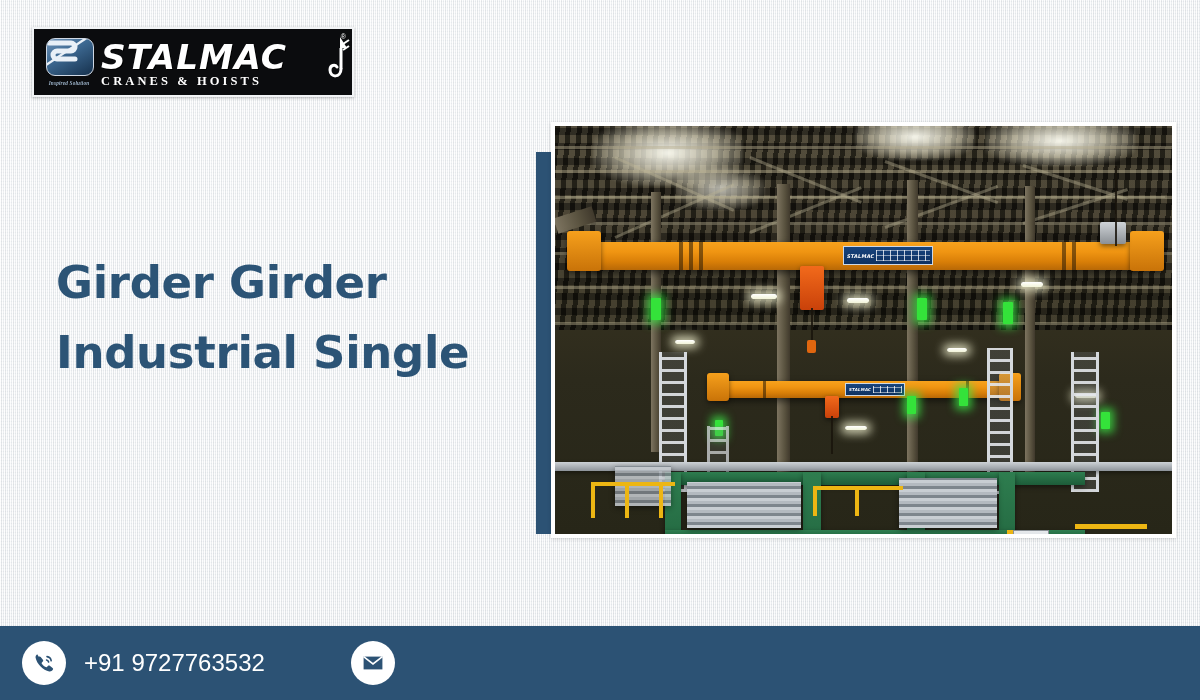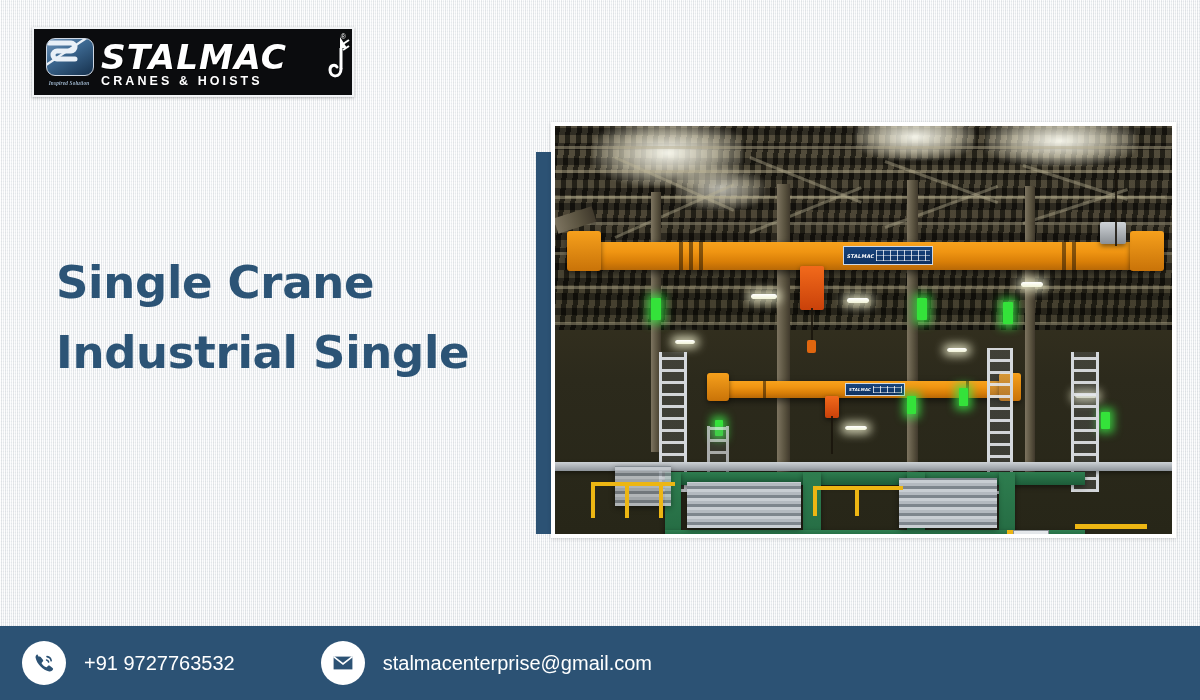--- a/index.html
+++ b/index.html
@@ -57,21 +57,21 @@
     color:#ffffff;font-weight:bold;font-style:italic;
     font-size:33px;line-height:30px;letter-spacing:1px;
     margin-top:7px;
     text-shadow:1px 1px 0 #000;
     font-family:"DejaVu Sans", sans-serif;
     transform:scaleX(1.04);transform-origin:left center;
   }
   #logo-sub{
     color:#ffffff;font-weight:bold;font-size:12.5px;
     letter-spacing:3.1px;line-height:14px;margin-top:1px;
-    font-family:Liberation Sans, sans-serif;
+    font-family:Liberation Serif, serif;
   }
   #logo-reg{
     position:absolute;right:6px;top:4px;color:#ffffff;font-size:7px;
   }
   #logo-hook{
     position:absolute;right:2px;top:6px;width:30px;height:58px;
   }
 
   
   #headline{
@@ -150,21 +150,21 @@
   #footer{
     position:absolute;left:0;bottom:0;width:1200px;height:74px;
     background:#2c5274;display:flex;align-items:center;
   }
   .contact{display:flex;align-items:center;}
   .cicon{
     width:44px;height:44px;border-radius:50%;background:#ffffff;
     display:flex;align-items:center;justify-content:center;flex:0 0 auto;
   }
   .ctext{
-    color:#ffffff;font-size:20px;margin-left:18px;white-space:nowrap;
+    color:#ffffff;font-size:24px;margin-left:18px;white-space:nowrap;
     font-family:"Liberation Sans", sans-serif;
   }
 </style>
 </head>
 <body>
 
 <div id="canvas"></div>
 
 <div id="logo">
   <div id="logo-mark">
@@ -184,21 +184,21 @@
   <svg id="logo-hook" viewBox="0 0 30 58" xmlns="http://www.w3.org/2000/svg">
     <path d="M20 2 L27 13 L20 13 Z" fill="#ffffff"></path>
     <path d="M21 13 L21 34" stroke="#ffffff" stroke-width="3"></path>
     <path d="M21 34 c0 9 -11 9 -11 1 c0 -5 5 -6 7 -3" fill="none" stroke="#ffffff" stroke-width="3" stroke-linecap="round"></path>
     <path d="M23 9 L29 5" stroke="#ffffff" stroke-width="2"></path>
     <path d="M23 15 L29 11" stroke="#ffffff" stroke-width="2"></path>
   </svg>
 </div>
 
 <div id="headline">
-  <span class="l">Single Crane</span>
+  <span class="l">Girder Girder</span>
   <span class="l">Industrial Single</span>
 </div>
 
 <div id="photo-block">
   <div id="photo-frame-accent"></div>
   <div id="photo-card">
     <div id="photo">
       <div class="sky"></div>
       <div class="roofdark"></div>
 
@@ -333,17 +333,16 @@
     <span class="ctext">+91 9727763532</span>
   </div>
 
   <div class="contact" style="margin-left:86px;">
     <span class="cicon">
       <svg width="26" height="26" viewBox="0 0 26 26" xmlns="http://www.w3.org/2000/svg">
         <rect x="3" y="6" width="20" height="14" fill="#2c5274" stroke="#ffffff" stroke-width="1.2"></rect>
         <path d="M3.6 6.7 L13 14 L22.4 6.7" fill="none" stroke="#ffffff" stroke-width="1.6"></path>
       </svg>
     </span>
-    <span class="ctext">stalmacenterprise@gmail.com</span>
   </div>
 
 
 </div>
 
 </body></html>

